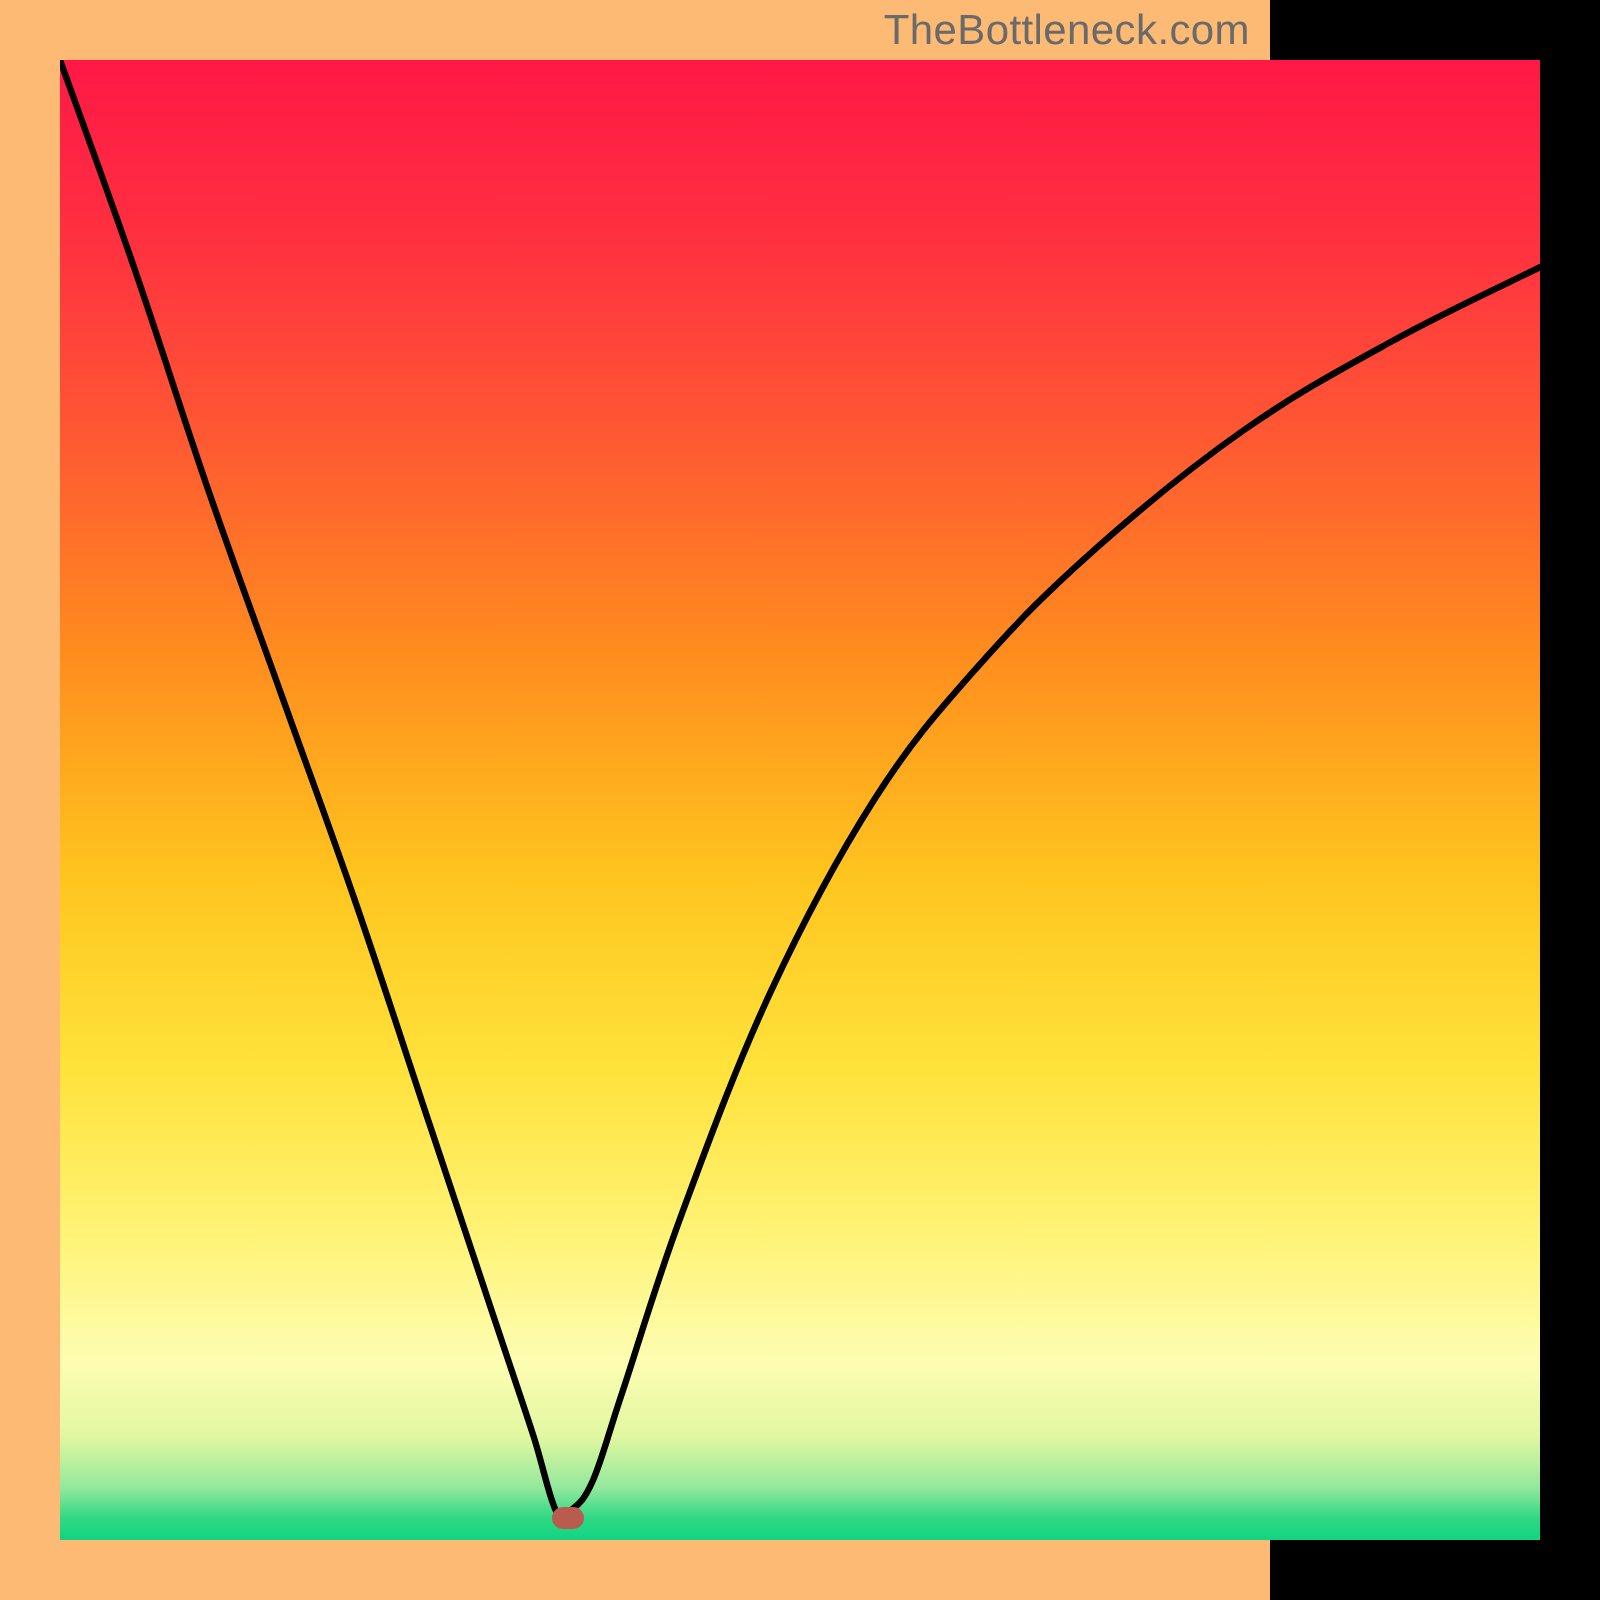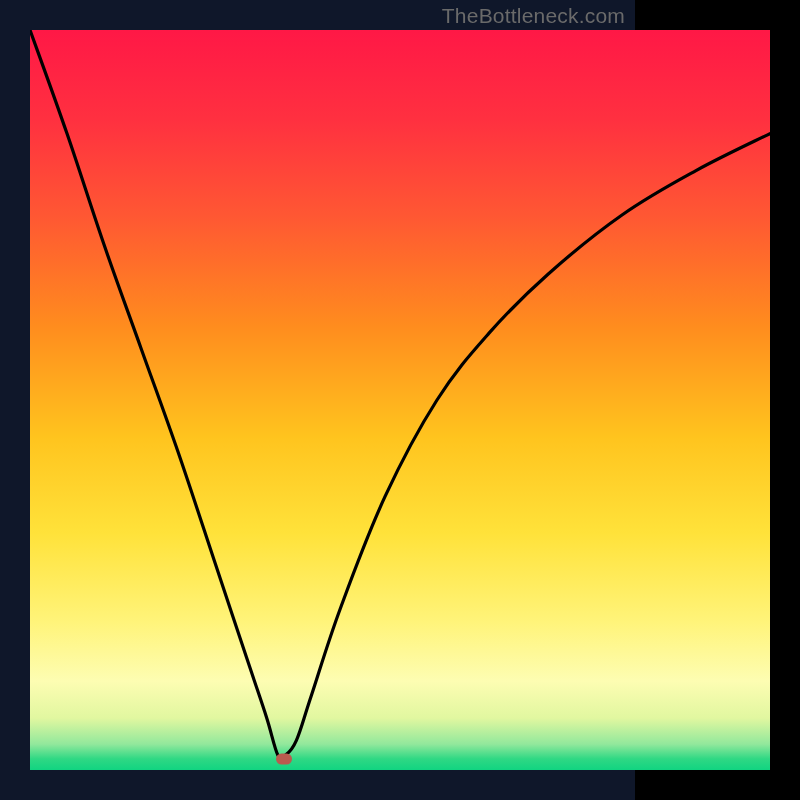--- a/index.html
+++ b/index.html
@@ -10,21 +10,21 @@
     background: #000;
     overflow: hidden;
     font-family: Arial, Helvetica, sans-serif;
   }
   .frame {
     position: absolute;
     left: 0;
     top: 0;
     width: 635px;
     height: 800px;
-    background: #0f172a;
+    background: #fdba74;
   }
   .plot {
     position: absolute;
     left: 30px;
     top: 30px;
     width: 740px;
     height: 740px;
     overflow: hidden;
   }
   .gradient {

